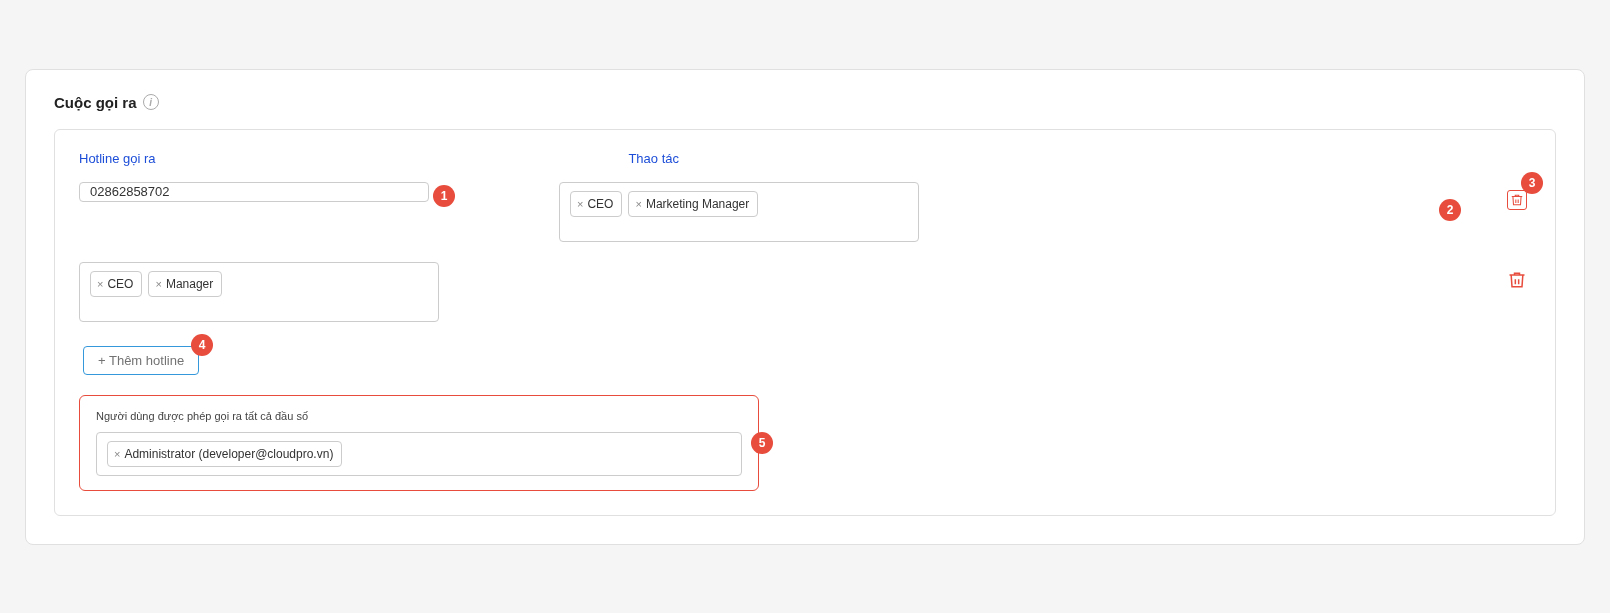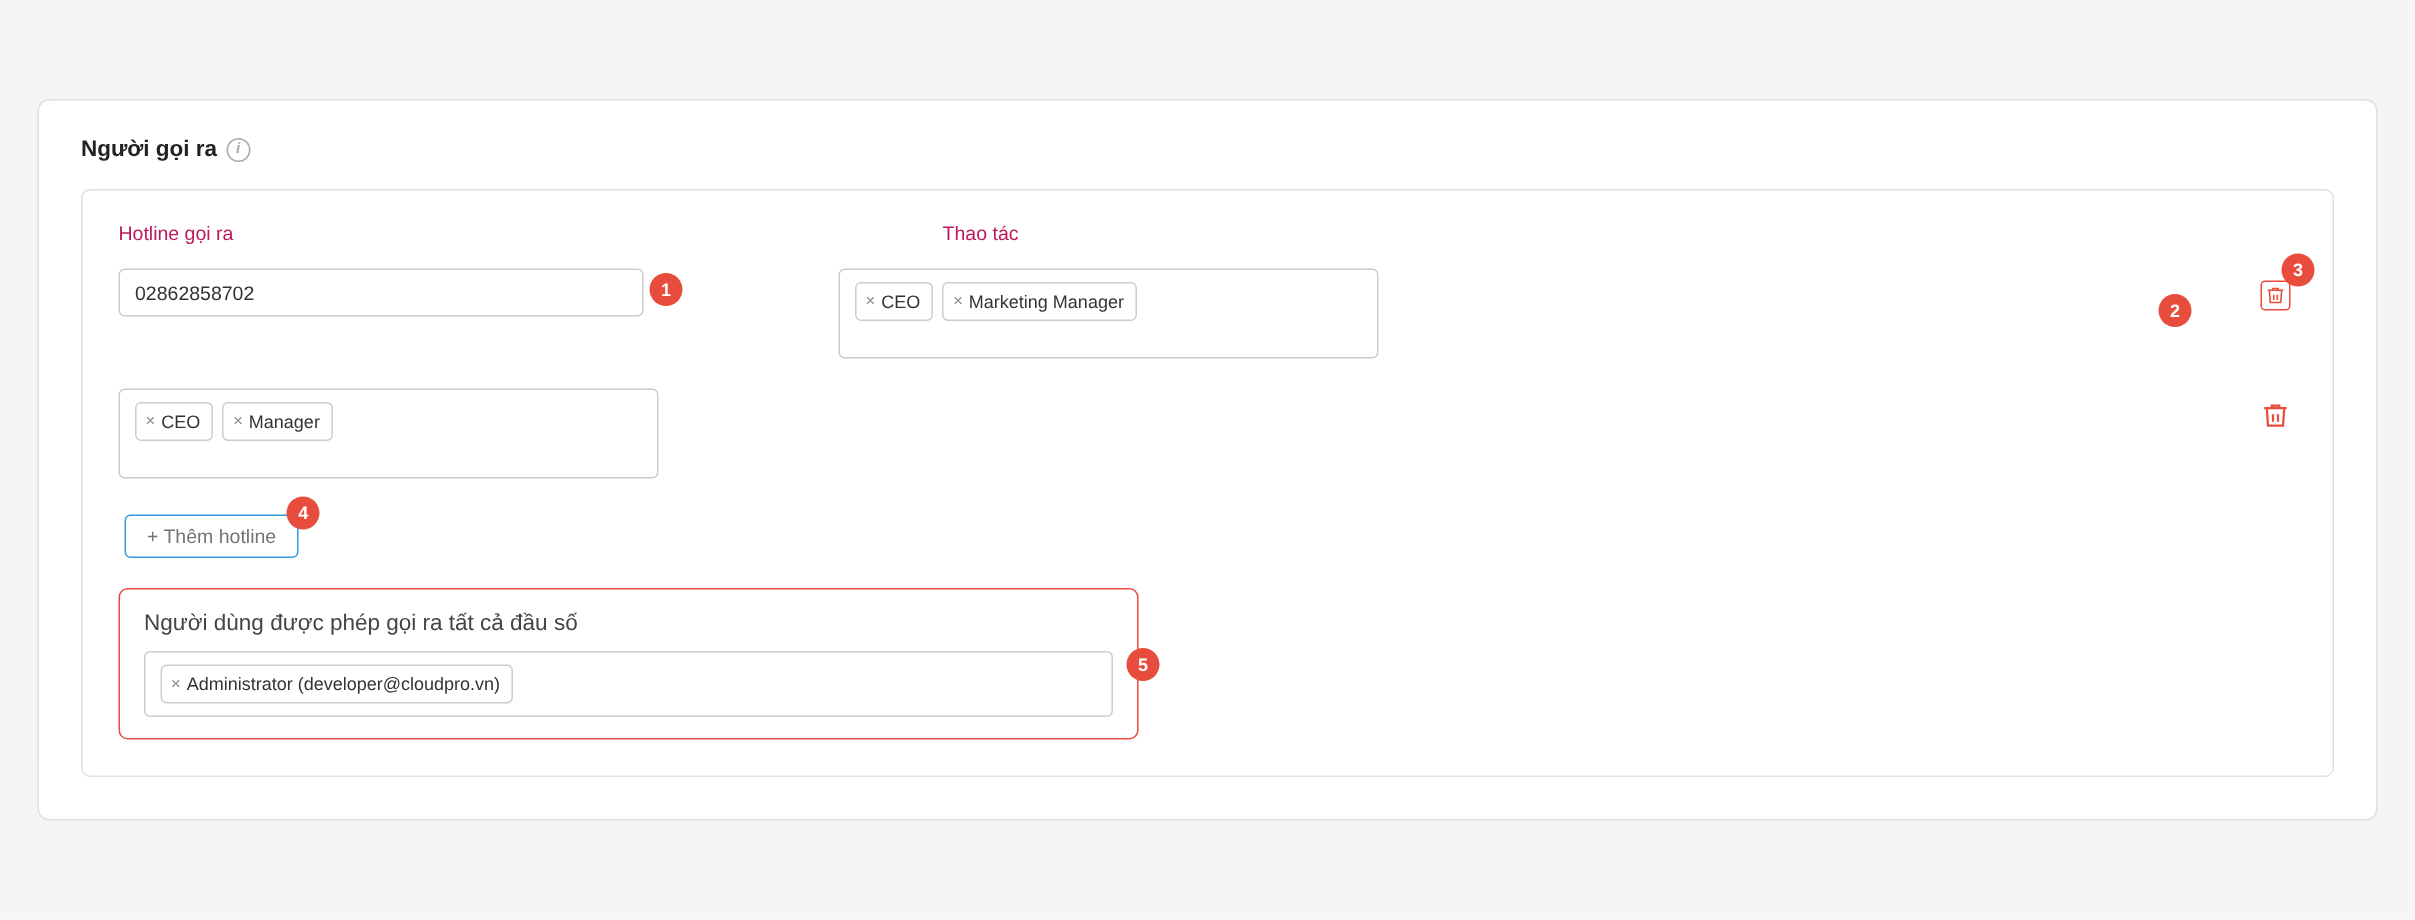--- a/index.html
+++ b/index.html
@@ -60,37 +60,37 @@
     }
     .col-role {
       flex: 1;
     }
     .col-action {
       flex: 0 0 120px;
       text-align: right;
     }
     .col-header-label {
       font-size: 13px;
-      color: #be185d;
+      color: #1d4ed8;
       font-weight: 500;
     }
     .row {
       display: flex;
       align-items: flex-start;
       margin-bottom: 16px;
       padding: 0 4px;
       gap: 0;
     }
     .hotline-input {
       flex: 0 0 480px;
       padding-top: 4px;
     }
     .hotline-input input {
       width: 350px;
-      height: 32px;
+      height: 20px;
       border: 1px solid #ccc;
       border-radius: 4px;
       padding: 0 10px;
       font-size: 13px;
       color: #333;
       outline: none;
       background: #fff;
     }
     .role-cell {
       flex: 1;
@@ -163,21 +163,21 @@
       margin-top: 20px;
       padding: 0 4px;
     }
     .user-box-outer {
       border: 1.5px solid #e74c3c;
       border-radius: 6px;
       padding: 14px 16px;
       width: 680px;
     }
     .user-box-label {
-      font-size: 15px;
+      font-size: 11px;
       color: #444;
       margin-bottom: 10px;
     }
     .user-tag-box {
       border: 1px solid #ccc;
       border-radius: 4px;
       padding: 8px 10px;
       min-height: 40px;
       display: flex;
       flex-wrap: wrap;
@@ -209,21 +209,21 @@
       align-items: center;
       justify-content: center;
       z-index: 10;
     }
   </style>
 </head>
 <body>
 
 <div class="outer-container">
   <div class="section-title">
-    <span>Người gọi ra</span>
+    <span>Cuộc gọi ra</span>
     <span class="info-icon">i</span>
   </div>
 
   <div class="inner-container">
     
     <div class="table-header">
       <div class="col-hotline">
         <span class="col-header-label">Hotline gọi ra</span>
       </div>
       <div class="col-action">

